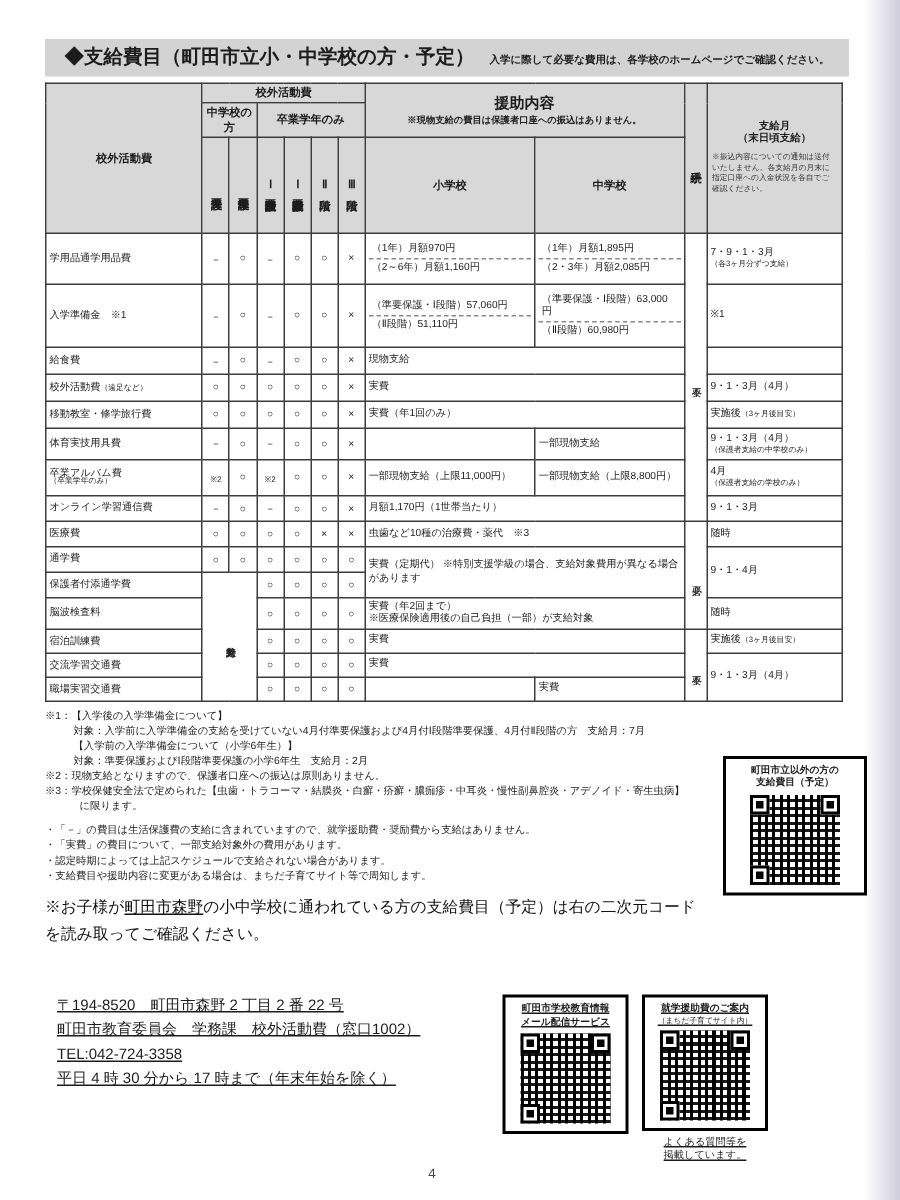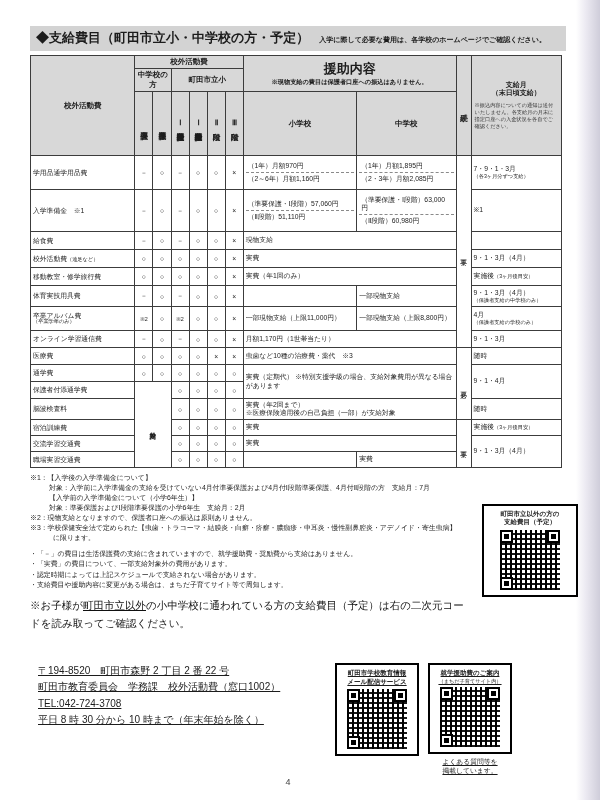--- a/index.html
+++ b/index.html
@@ -5,35 +5,35 @@
   * { box-sizing: border-box; margin: 0; padding: 0; }
   html,body { width:600px; height:800px; }
   body {
     font-family: "Liberation Sans", sans-serif;
     background:#ffffff; color:#1c1c1c; position:relative; overflow:hidden;
   }
   .edge-strip { position:absolute; top:0; right:0; width:24px; height:800px;
     background:linear-gradient(to right,#ffffff 0%,#eceaf2 40%,#cfcdda 100%); }
   .content { position:absolute; left:30px; top:26px; width:536px; }
 
-  .band { background:#d3d3d3; padding:3px 6px 4px 6px; display:flex; align-items:baseline; gap:10px; }
+  .band { background:#d3d3d3; padding:3px 6px 4px 6px; display:flex; align-items:baseline; gap:10px;justify-content:center; }
   .band .t1 { font-size:13px; font-weight:bold; letter-spacing:0; }
   .band .t2 { font-size:7px; font-weight:bold; }
 
   table.fees { border-collapse:collapse; table-layout:fixed; width:532px; margin-top:4px; }
   table.fees th, table.fees td { border:1px solid #3c3c3c; vertical-align:middle; overflow:hidden; }
   table.fees th { background:#d8d8d8; font-weight:bold; font-size:7.5px; text-align:center; padding:1px; }
   table.fees td { font-size:6.8px; padding:1px 2px; background:#fff; }
   tr.hr1 { height:13px; } tr.hr2 { height:13px; } tr.hr3 { height:64px; }
   tr.rh34{height:34px} tr.rh42{height:42px} tr.rh18{height:18px} tr.rh21{height:21px}
   tr.rh24{height:24px} tr.rh17{height:17px} tr.rh16{height:16px}
 
   th.cert { vertical-align:top; padding-top:3px; font-weight:normal; font-size:6.3px; }
   .vert { writing-mode:vertical-rl; text-orientation:upright; display:inline-block; letter-spacing:0; line-height:1.05; }
-  th.aidh div.aidtitle { font-size:13px; }
+  th.aidh div.aidtitle { font-size:10px; }
   th.aidh div.aidnote { font-size:6.2px; }
   th.monthh { vertical-align:top; }
   .mh1,.mh2 { font-size:7px; text-align:center; line-height:1.2; }
   .mh3 { font-size:5.2px; font-weight:normal; text-align:left; margin-top:4px; padding:0 2px; line-height:1.35; color:#333; }
   th.schoolh { font-size:8px; }
   th.itemh { font-size:8px; }
   th.proch { padding:0; }
 
   td.name { font-size:7.2px; padding-left:3px; line-height:1.15; }
   td.mark { text-align:center; font-size:7.5px; padding:0; }
@@ -113,21 +113,21 @@
       </th>
       <th rowspan="3" class="proch"><span class="vert">手続</span></th>
       <th rowspan="3" class="monthh">
         <div class="mh1">支給月</div>
         <div class="mh2">（末日頃支給）</div>
         <div class="mh3">※振込内容についての通知は送付いたしません。各支給月の月末に指定口座への入金状況を各自でご確認ください。</div>
       </th>
     </tr>
     <tr class="hr2">
       <th colspan="2">中学校の方</th>
-      <th colspan="4">町田市立小</th>
+      <th colspan="4">卒業学年のみ</th>
     </tr>
     <tr class="hr3">
       <th class="cert"><span class="vert">要保護</span></th>
       <th class="cert"><span class="vert">準要保護</span></th>
       <th class="cert"><span class="vert">Ⅰ段階要保護</span></th>
       <th class="cert"><span class="vert">Ⅰ段階準要保護</span></th>
       <th class="cert"><span class="vert">Ⅱ段階</span></th>
       <th class="cert"><span class="vert">Ⅲ段階</span></th>
       <th class="schoolh">小学校</th>
       <th class="schoolh">中学校</th>
@@ -352,40 +352,40 @@
   </div>
 
   <div class="bullets">
     <div>・「－」の費目は生活保護費の支給に含まれていますので、就学援助費・奨励費から支給はありません。</div>
     <div>・「実費」の費目について、一部支給対象外の費用があります。</div>
     <div>・認定時期によっては上記スケジュールで支給されない場合があります。</div>
     <div>・支給費目や援助内容に変更がある場合は、まちだ子育てサイト等で周知します。</div>
   </div>
 
   <div class="bignote">
-    <span>※お子様が</span><span class="u">町田市立以外</span><span>の小中学校に通われている方の支給費目（予定）は右の二次元コードを読み取ってご確認ください。</span>
+    <span>※お子様が</span><span class="u">町田市森野</span><span>の小中学校に通われている方の支給費目（予定）は右の二次元コードを読み取ってご確認ください。</span>
   </div>
 
   <div class="qrbox qr-fees">
     <div class="qrcap">町田市立以外の方の
 支給費目（予定）</div>
     <div class="qr">
         <i class="f tl"></i>
         <i class="f tr"></i>
         <i class="f bl"></i>
       </div>
   </div>
 
   <div class="contact-section">
     <div class="contact-body">
       <div class="contact-lines">
         <div>〒194-8520　町田市森野 2 丁目 2 番 22 号</div>
         <div>町田市教育委員会　学務課　校外活動費（窓口1002）</div>
-        <div>TEL:042-724-3708</div>
-        <div>平日 8 時 30 分から 10 時まで（年末年始を除く）</div>
+        <div>TEL:042-724-3358</div>
+        <div>平日 4 時 30 分から 17 時まで（年末年始を除く）</div>
       </div>
       <div class="contact-qrs">
         <div class="qrbox">
           <div class="qrcap">町田市学校教育情報
 メール配信サービス</div>
           <div class="qr">
               <i class="f tl"></i>
               <i class="f tr"></i>
               <i class="f bl"></i>
             </div>

